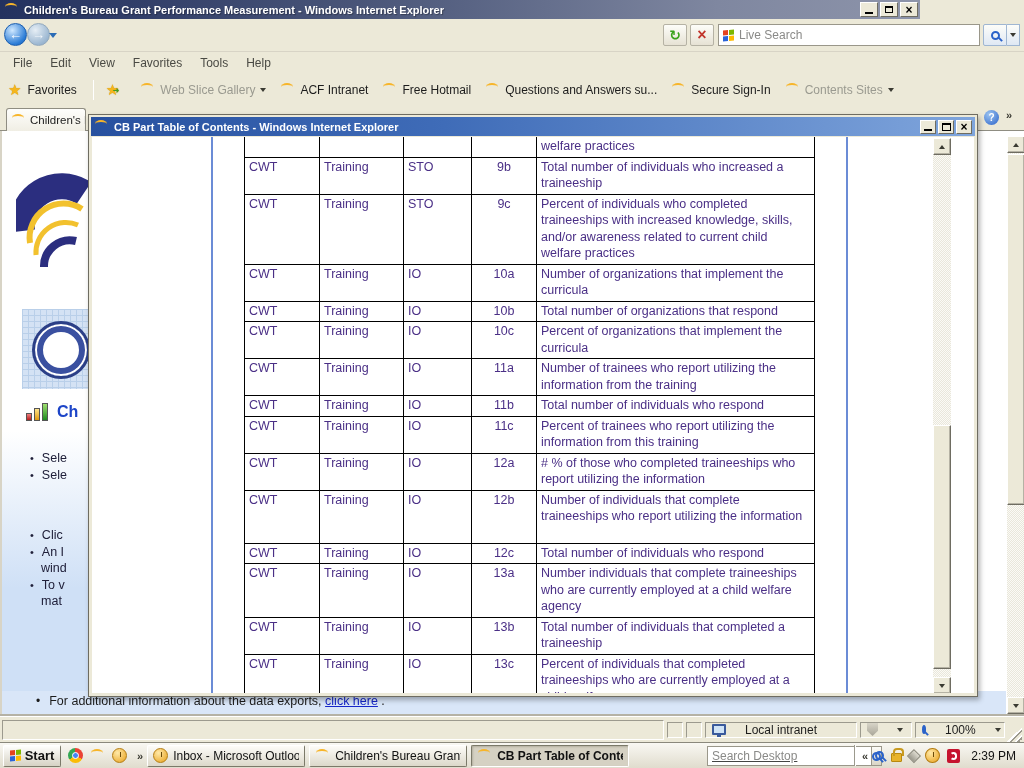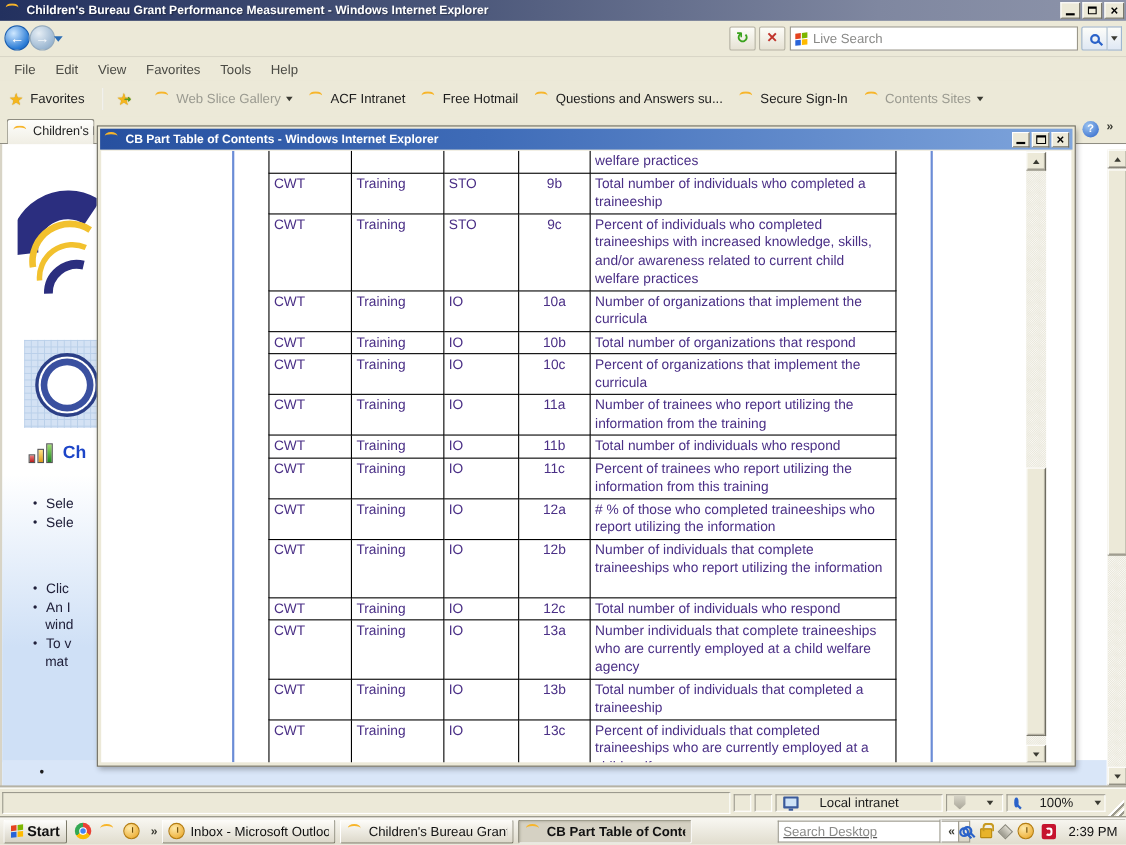--- a/index.html
+++ b/index.html
@@ -1,21 +1,21 @@
 <!DOCTYPE html>
 <html><head>
 <meta charset="utf-8">
 <style>
   * { margin:0; padding:0; box-sizing:border-box; }
   html,body { width:1024px; height:768px; }
   #screen { position:relative; width:1024px; height:768px; background:#ece9d8;
             font-family:"Liberation Sans",sans-serif; overflow:hidden; }
 
   
-  .titlebar { position:absolute; left:0; top:0; width:1024px; height:19px;
+  .titlebar { position:absolute; left:0; top:0; width:920px; height:19px;
     background:linear-gradient(90deg,#23315f 0%,#4a5679 40%,#7f87a0 78%,#8d94aa 100%);
     display:flex; align-items:center; padding:0 4px; }
   .titlebar .title { color:#fff; font-size:11px; font-weight:bold; margin-left:5px;
     white-space:nowrap; text-shadow:1px 1px 1px #00000055; }
   .winbtns { position:absolute; right:2px; top:2px; display:flex; gap:2px; }
   .wbtn { width:18px; height:15px; background:#ece9d8; border:1px solid;
     border-color:#fff #6e6c61 #6e6c61 #fff; display:flex; align-items:center; justify-content:center; }
   .g-min { width:8px; height:2px; background:#000; margin-top:7px; }
   .g-restore { width:8px; height:7px; border:1px solid #000; border-top:2px solid #000; position:relative; background:#ece9d8; }
   .g-restore::before { content:""; position:absolute; left:-3px; top:-5px; width:8px; height:7px;
@@ -352,20 +352,23 @@
           <span>To v</span>
         </li>
         <li>
           <span class="bdot">&nbsp;</span>
           <span>mat</span>
         </li>
       </ul>
 
     <div class="footer-strip">
       <span class="dot">•</span>
+      <span>
+        <span>For additional information about the data exports, </span><a href="#">click here</a><span> .</span>
+      </span>
     </div>
 
     <div class="sb main-sb">
       <span class="sbtn up">
           <span class="tri-up"></span>
         </span>
       <span class="sthumb"></span>
       <span class="sbtn down">
           <span class="tri-dn"></span>
         </span>
@@ -406,21 +409,21 @@
               <td class="category"></td>
               <td class="type"></td>
               <td class="num"></td>
               <td class="desc">welfare practices</td>
             </tr>
             <tr>
               <td class="part">CWT</td>
               <td class="category">Training</td>
               <td class="type">STO</td>
               <td class="num">9b</td>
-              <td class="desc">Total number of individuals who completed a traineeship</td>
+              <td class="desc">Total number of individuals who increased a traineeship</td>
             </tr>
             <tr>
               <td class="part">CWT</td>
               <td class="category">Training</td>
               <td class="type">STO</td>
               <td class="num">9c</td>
               <td class="desc">Percent of individuals who completed traineeships with increased knowledge, skills, and/or awareness related to current child welfare practices</td>
             </tr>
             <tr>
               <td class="part">CWT</td>

